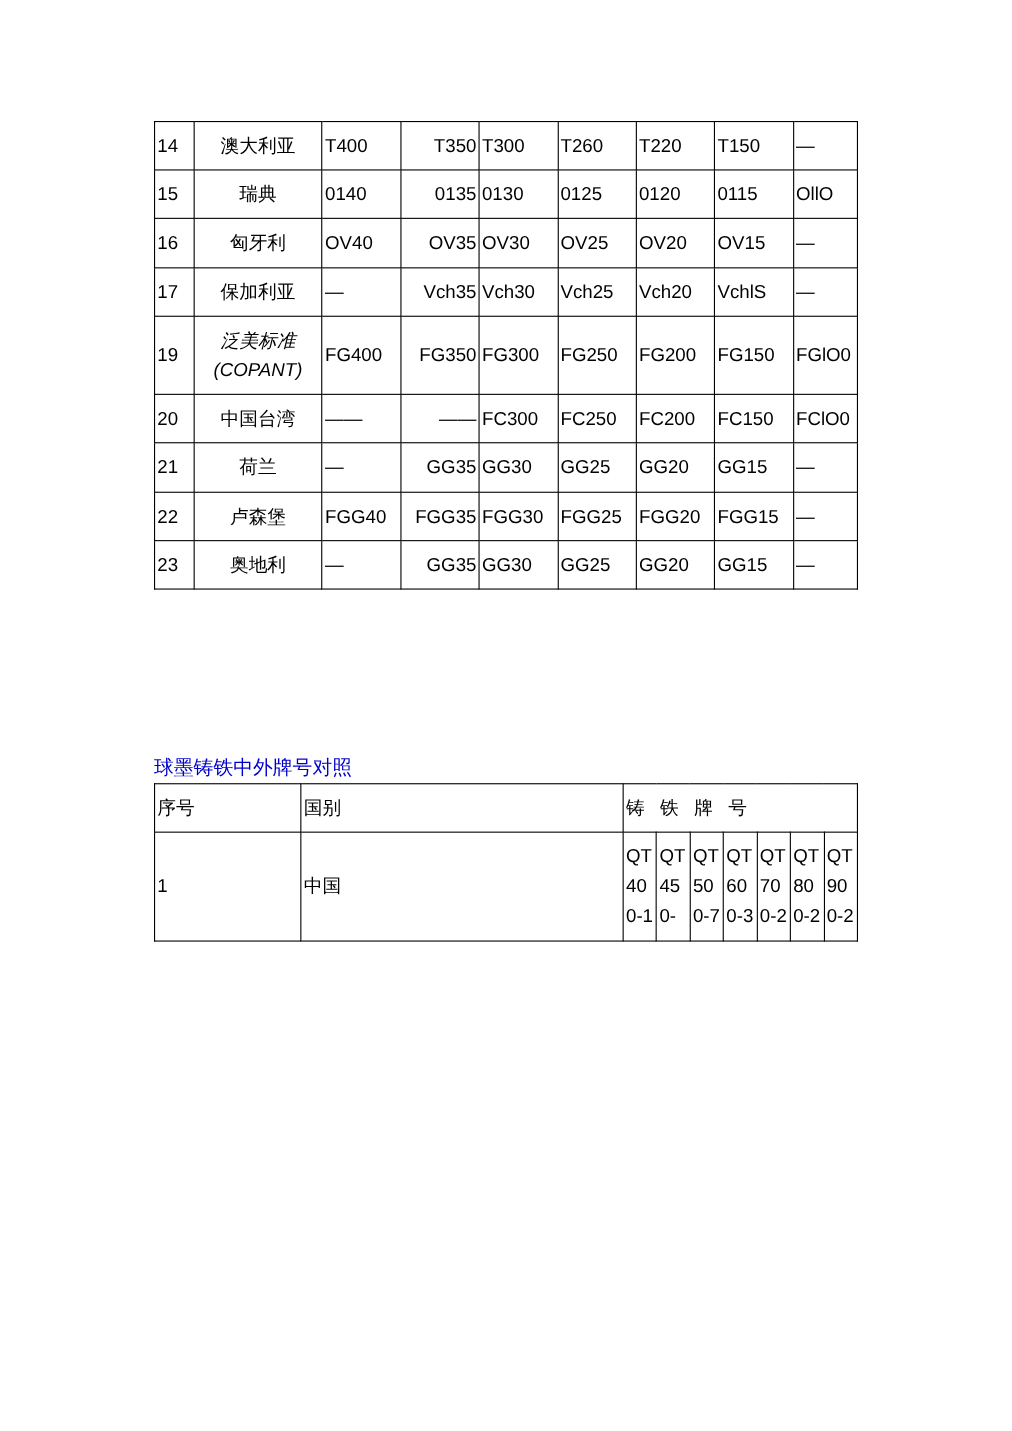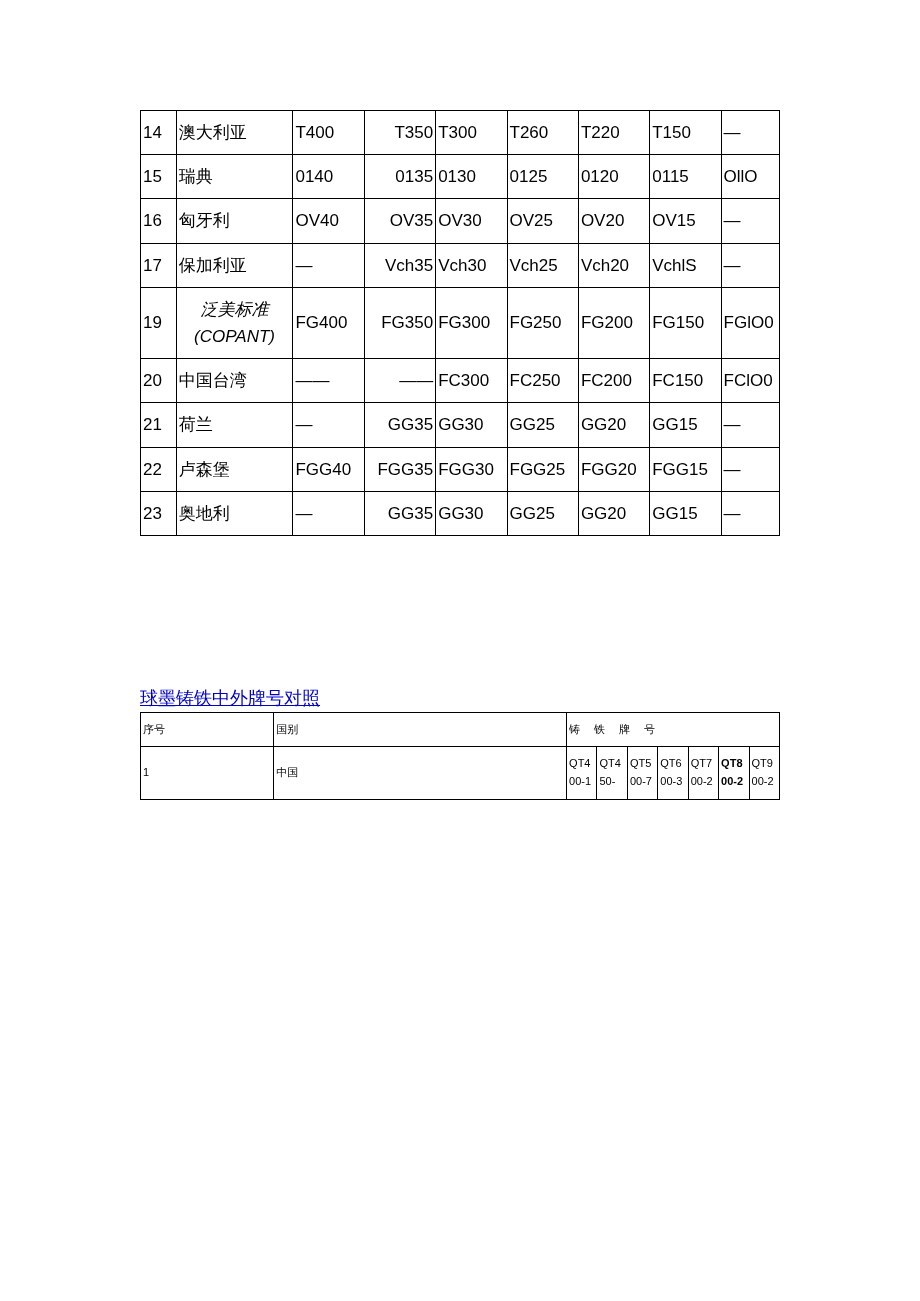--- a/index.html
+++ b/index.html
@@ -28,37 +28,36 @@
     }
     .table1 td:nth-child(1) { width: 5.5%; }
     .table1 td:nth-child(2) { width: 18%; text-align: center; }
     .table1 td:nth-child(3) { width: 11%; }
     .table1 td:nth-child(4) { width: 11%; text-align: right; }
     .table1 td:nth-child(5) { width: 11%; }
     .table1 td:nth-child(6) { width: 11%; margin-left: 13px; }
     .table1 td:nth-child(7) { width: 11%; }
     .table1 td:nth-child(8) { width: 11%; }
     .table1 td:nth-child(9) { width: 9%; }
-    .table1 td:nth-child(2).left { text-align: left; }
+    .table1 td:nth-child(2).left { text-align: center; }
     .section-title {
       color: #0000cc;
       font-size: 18px;
       margin-top: 150px;
       margin-bottom: 2px;
-      text-decoration: underline;
     }
-    .table2 td { font-size: 11px; }
+    .table2 td { font-size: 17px; }
     .table2 .c0 { width: 5%; }
     .table2 .c1 { width: 11%; }
     .table2 .c2 { width: 8%; }
     .table2 .c3 { width: 8%; }
     .table2 .c4 { width: 20%; }
     .table2 .c5 { width: 8%; }
     .table2 .c6 { width: 8%; }
-    .table2 .c7 { width: 12%; font-weight: bold; }
+    .table2 .c7 { width: 12%; }
     .table2 .c8 { width: 20%; }
     .spaced { letter-spacing: 14px; }
   </style>
 </head>
 <body>
 
 <table class="table1">
   <tbody id="table1-body">
       <tr>
         <td>14</td>

